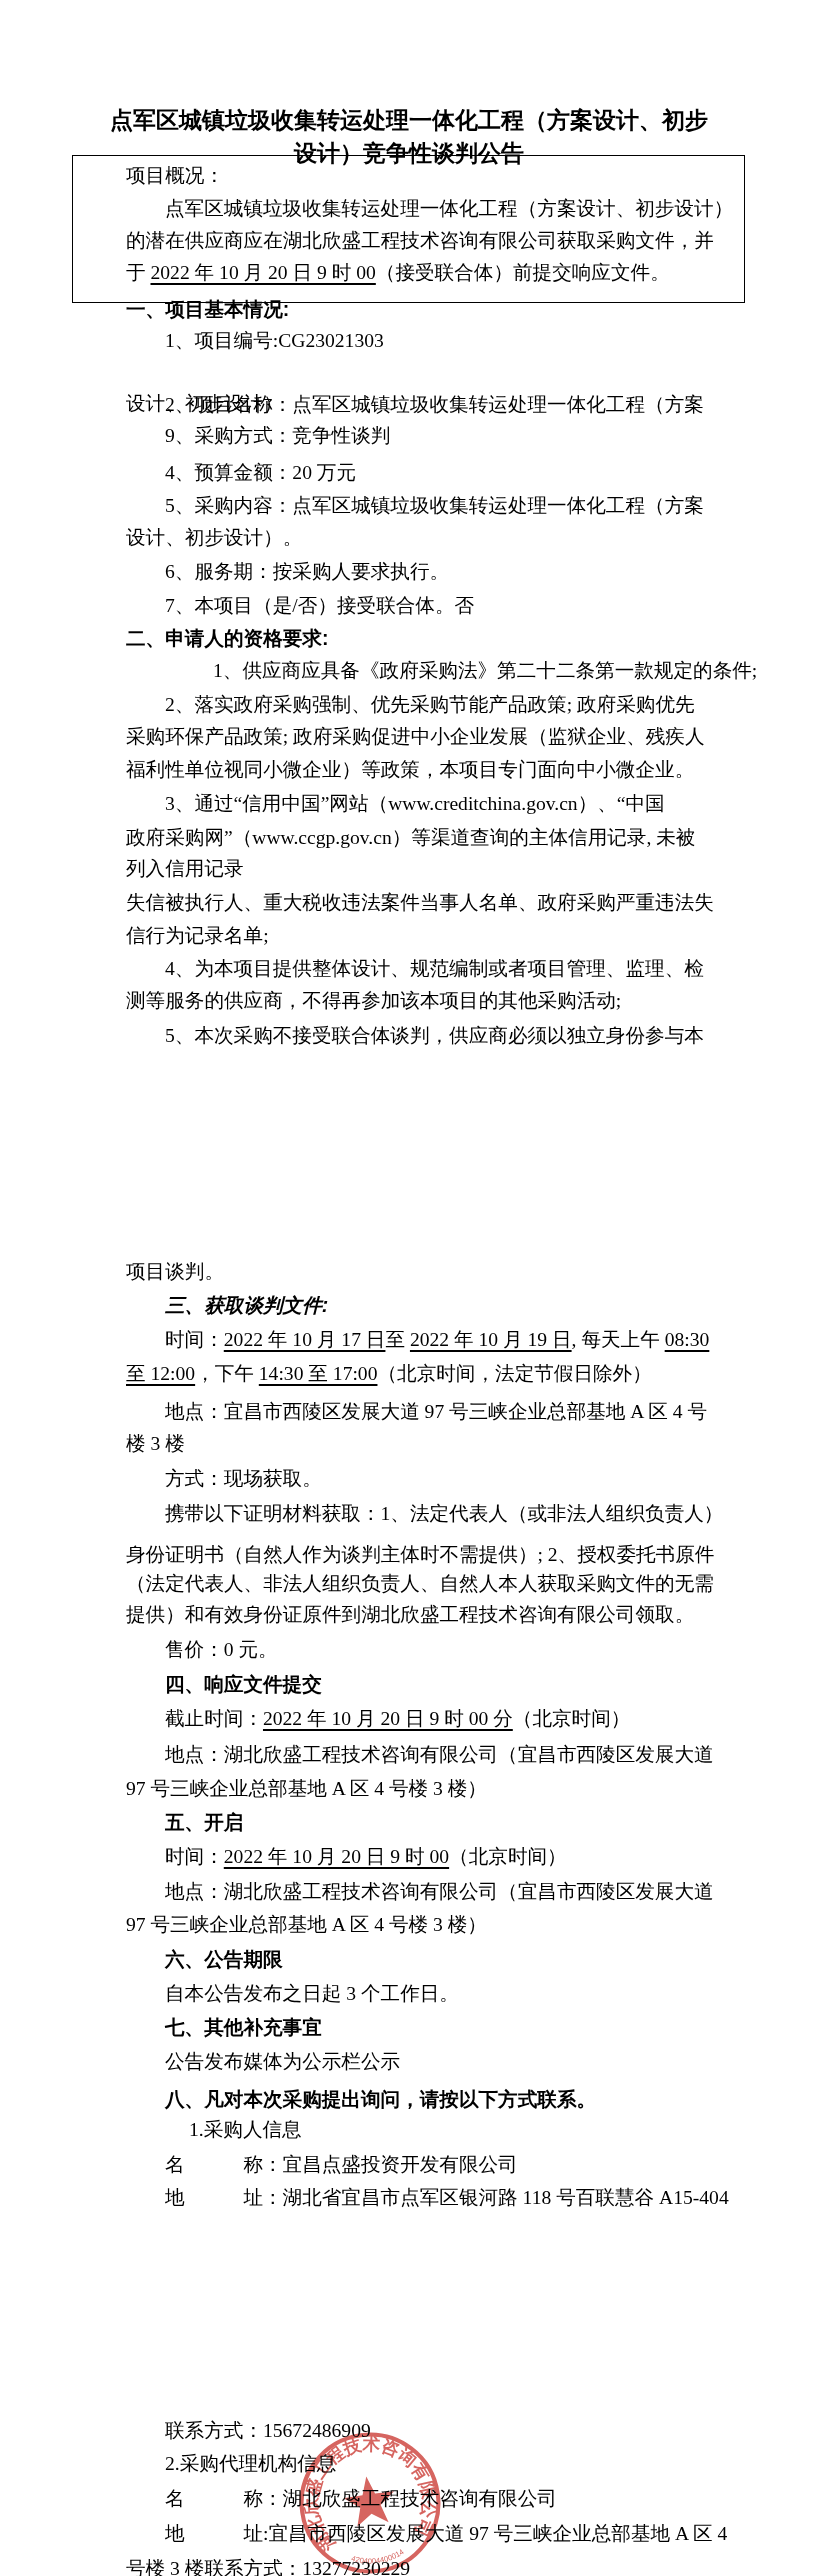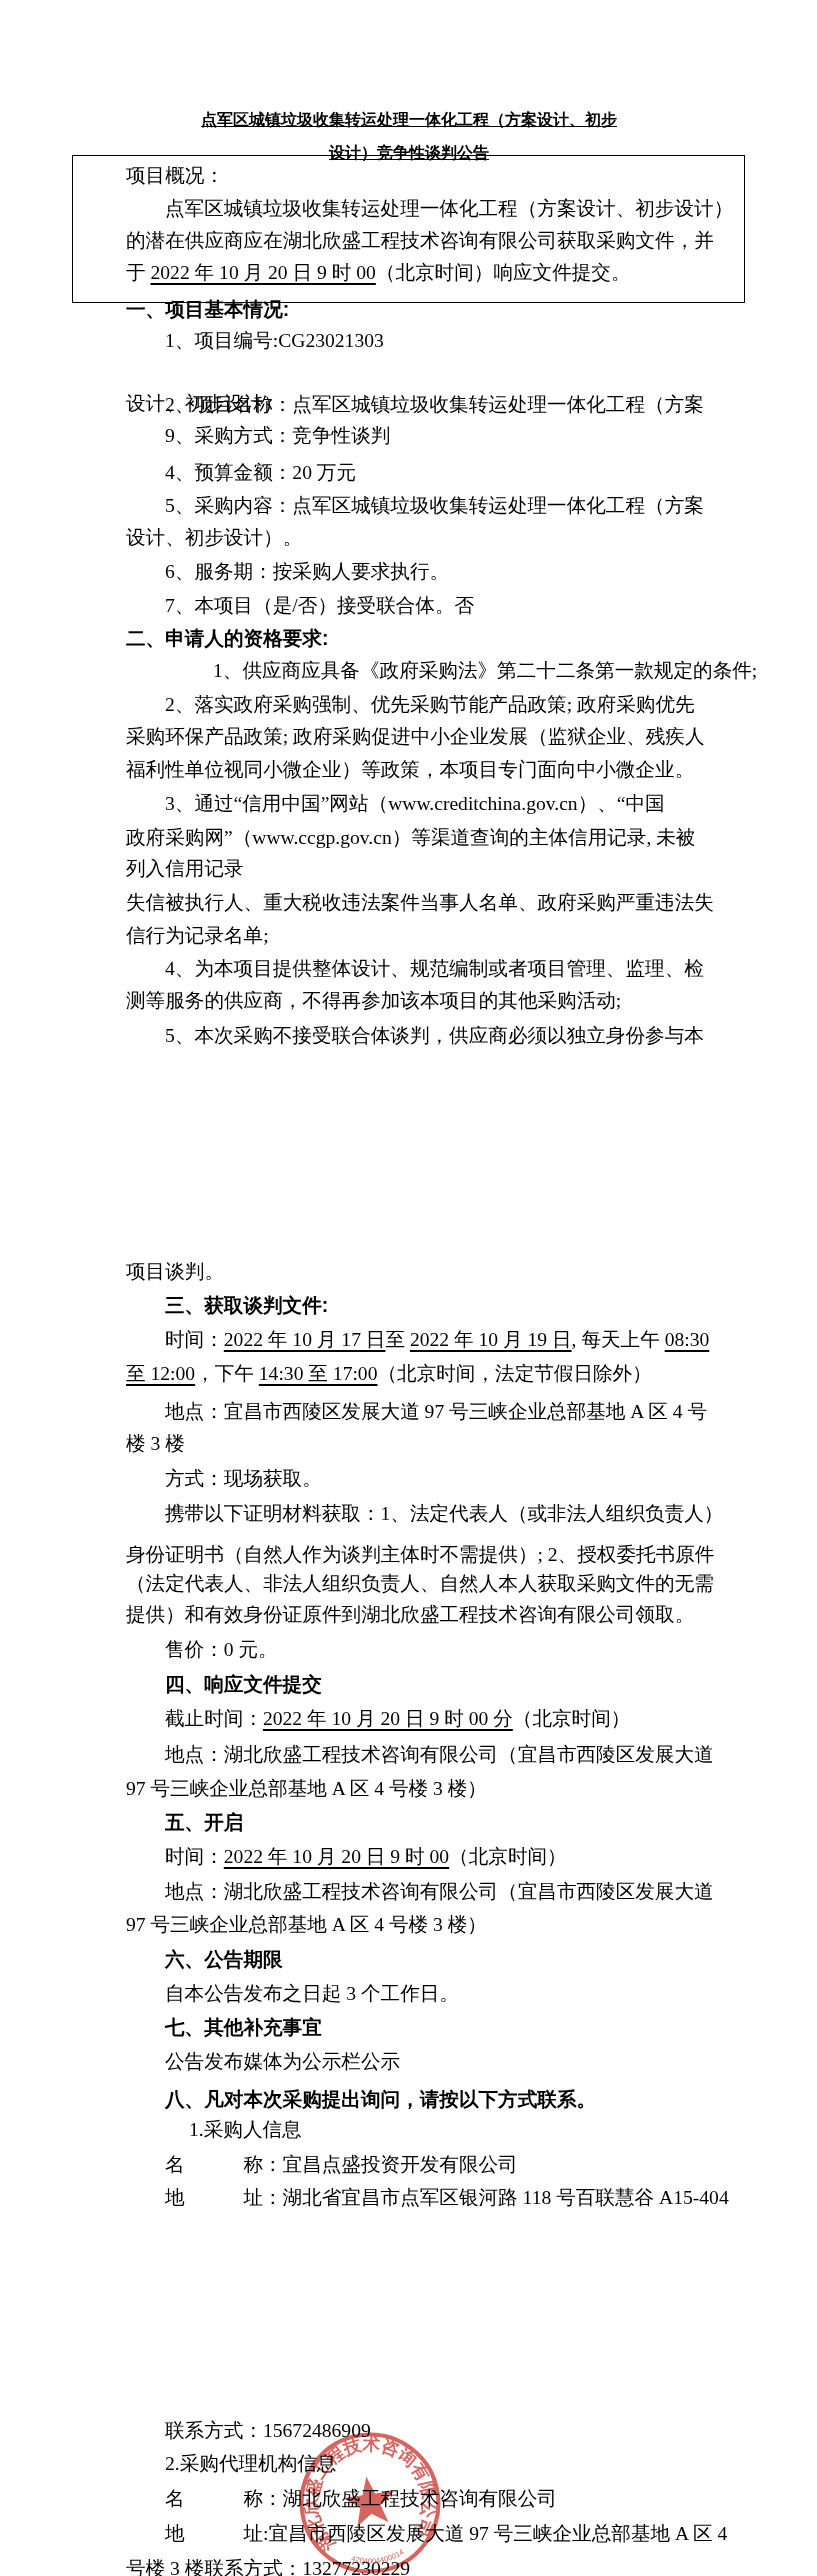--- a/index.html
+++ b/index.html
@@ -3,40 +3,40 @@
 <meta charset="utf-8">
 <style>
   html,body{margin:0;padding:0;background:#ffffff;}
   .page{position:relative;width:818px;height:3470px;background:#ffffff;overflow:hidden;
         font-family:"Liberation Serif","DejaVu Serif",serif;color:#000;}
   .line{position:absolute;white-space:pre;height:32px;line-height:32px;font-size:19.6px;}
   .line.margin{left:126px;}
   .line.indent{left:165px;}
   .line.center{left:0;width:100%;text-align:center;}
   .line.heading{font-family:"Liberation Sans","DejaVu Sans",sans-serif;font-weight:bold;}
-  .line.title{font-size:16px;text-decoration:underline;}
+  .line.title{font-size:23px;}
   .seg.ul{text-decoration:underline;text-decoration-thickness:1.5px;text-underline-offset:4.1px;}
   .overview-box{position:absolute;border:1px solid #000;background:transparent;}
   .seal{position:absolute;opacity:0.85;mix-blend-mode:multiply;transform:rotate(-8deg);}
   .seal svg{display:block;}
 </style>
 </head>
 <body>
 
 <div class="page" style="width: 818px; height: 3470px; background: rgb(255, 255, 255);">
 
   <div class="overview-box" style="left: 72px; top: 155px; width: 671px; height: 146px;"></div>
 
   <div>
       <div class="line center heading title" style="top: 104px;"><span class="seg">点军区城镇垃圾收集转运处理一体化工程（方案设计、初步</span></div>
       <div class="line center heading title" style="top: 137px;"><span class="seg">设计）竞争性谈判公告</span></div>
       <div class="line margin" style="top: 160px;"><span class="seg">项目概况：</span></div>
       <div class="line indent" style="top: 193px;"><span class="seg">点军区城镇垃圾收集转运处理一体化工程（方案设计、初步设计）</span></div>
       <div class="line margin" style="top: 225px;"><span class="seg">的潜在供应商应在湖北欣盛工程技术咨询有限公司获取采购文件，并</span></div>
-      <div class="line margin" style="top: 257px;"><span class="seg">于 </span><span class="seg ul">2022 年 10 月 20 日 9 时 00</span><span class="seg">（北京时间）响应文件提交。</span></div>
+      <div class="line margin" style="top: 257px;"><span class="seg">于 </span><span class="seg ul">2022 年 10 月 20 日 9 时 00</span><span class="seg">（接受联合体）前提交响应文件。</span></div>
       <div class="line margin heading" style="top: 293px;"><span class="seg">一、项目基本情况:</span></div>
       <div class="line indent" style="top: 325px;"><span class="seg">1、项目编号:CG23021303</span></div>
       <div class="line indent" style="top: 357px; margin-top: 32px;"><span class="seg">2、项目名称：点军区城镇垃圾收集转运处理一体化工程（方案</span></div>
       <div class="line margin" style="top: 388px;"><span class="seg">设计、初步设计）</span></div>
       <div class="line indent" style="top: 420px;"><span class="seg">9、采购方式：竞争性谈判</span></div>
       <div class="line indent" style="top: 457px;"><span class="seg">4、预算金额：20 万元</span></div>
       <div class="line indent" style="top: 490px;"><span class="seg">5、采购内容：点军区城镇垃圾收集转运处理一体化工程（方案</span></div>
       <div class="line margin" style="top: 522px;"><span class="seg">设计、初步设计）。</span></div>
       <div class="line indent" style="top: 556px;"><span class="seg">6、服务期：按采购人要求执行。</span></div>
       <div class="line indent" style="top: 590px;"><span class="seg">7、本项目（是/否）接受联合体。否</span></div>
@@ -47,21 +47,21 @@
       <div class="line margin" style="top: 754px;"><span class="seg">福利性单位视同小微企业）等政策，本项目专门面向中小微企业。</span></div>
       <div class="line indent" style="top: 788px; text-align: center;"><span class="seg">3、通过“信用中国”网站（www.creditchina.gov.cn）、“中国</span></div>
       <div class="line margin" style="top: 822px;"><span class="seg">政府采购网”（www.ccgp.gov.cn）等渠道查询的主体信用记录, 未被</span></div>
       <div class="line margin" style="top: 853px;"><span class="seg">列入信用记录</span></div>
       <div class="line margin" style="top: 887px;"><span class="seg">失信被执行人、重大税收违法案件当事人名单、政府采购严重违法失</span></div>
       <div class="line margin" style="top: 920px;"><span class="seg">信行为记录名单;</span></div>
       <div class="line indent" style="top: 953px;"><span class="seg">4、为本项目提供整体设计、规范编制或者项目管理、监理、检</span></div>
       <div class="line margin" style="top: 985px;"><span class="seg">测等服务的供应商，不得再参加该本项目的其他采购活动;</span></div>
       <div class="line indent" style="top: 1020px;"><span class="seg">5、本次采购不接受联合体谈判，供应商必须以独立身份参与本</span></div>
       <div class="line margin" style="top: 1256px;"><span class="seg">项目谈判。</span></div>
-      <div class="line indent heading" style="top: 1289px;"><span class="seg">三、获取谈判文件:</span></div>
+      <div class="line indent heading" style="top: 1289px; font-style: italic;"><span class="seg">三、获取谈判文件:</span></div>
       <div class="line indent" style="top: 1324px;"><span class="seg">时间：</span><span class="seg ul">2022 年 10 月 17 日</span><span class="seg">至 </span><span class="seg ul">2022 年 10 月 19 日</span><span class="seg">, 每天上午 </span><span class="seg ul">08:30</span></div>
       <div class="line margin" style="top: 1358px;"><span class="seg ul">至 12:00</span><span class="seg">，下午 </span><span class="seg ul">14:30 至 17:00</span><span class="seg">（北京时间，法定节假日除外）</span></div>
       <div class="line indent" style="top: 1396px;"><span class="seg">地点：宜昌市西陵区发展大道 97 号三峡企业总部基地 A 区 4 号</span></div>
       <div class="line margin" style="top: 1428px;"><span class="seg">楼 3 楼</span></div>
       <div class="line indent" style="top: 1463px;"><span class="seg">方式：现场获取。</span></div>
       <div class="line indent" style="top: 1498px;"><span class="seg">携带以下证明材料获取：1、法定代表人（或非法人组织负责人）</span></div>
       <div class="line margin" style="top: 1539px;"><span class="seg">身份证明书（自然人作为谈判主体时不需提供）; 2、授权委托书原件</span></div>
       <div class="line margin" style="top: 1568px;"><span class="seg">（法定代表人、非法人组织负责人、自然人本人获取采购文件的无需</span></div>
       <div class="line margin" style="top: 1599px;"><span class="seg">提供）和有效身份证原件到湖北欣盛工程技术咨询有限公司领取。</span></div>
       <div class="line indent" style="top: 1634px;"><span class="seg">售价：0 元。</span></div>

